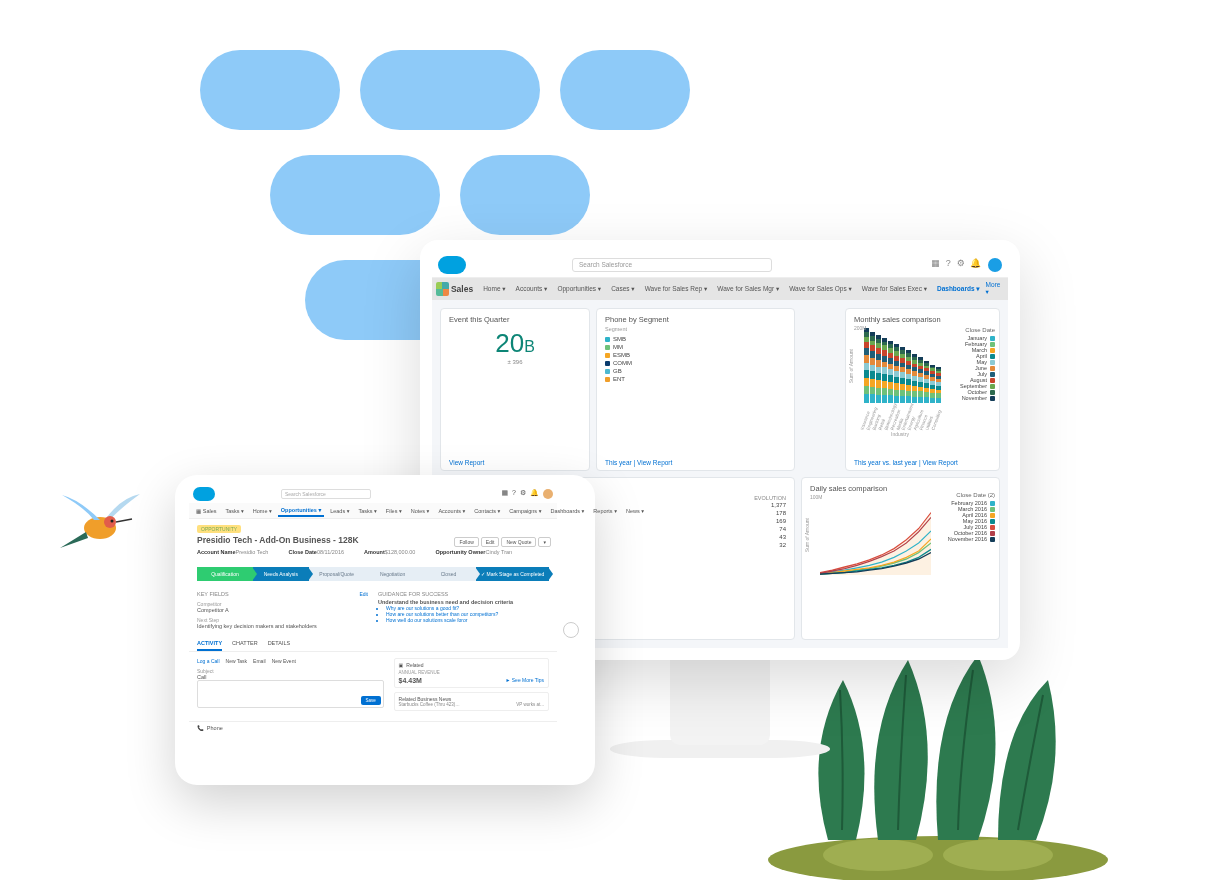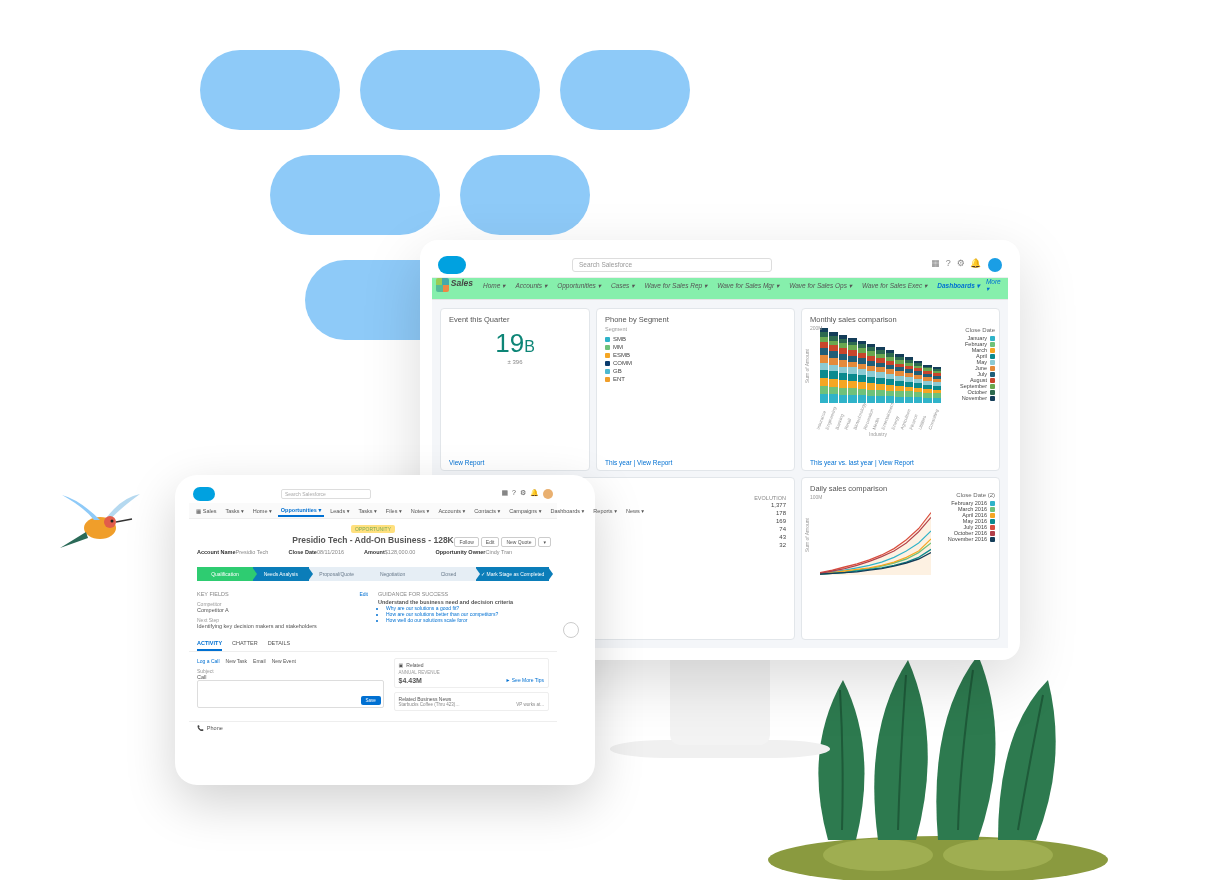--- a/index.html
+++ b/index.html
@@ -29,21 +29,21 @@
 .tablet { position: absolute; left: 175px; top: 475px; width: 420px; height: 310px; background: #fff; border-radius: 22px; box-shadow: 0 18px 50px rgba(0,0,0,.18); padding: 10px 38px 10px 14px; }
 .tablet-btn { position: absolute; right: 16px; top: 50%; width: 16px; height: 16px; border: 1px solid #ccc; border-radius: 50%; transform: translateY(-50%); }
 
 
 .m-screen { width: 100%; height: 100%; background: #fff; font-size: 8px; color: #444; }
 .m-topbar { height: 26px; display: flex; align-items: center; padding: 0 6px; border-bottom: 1px solid #eee; gap: 6px; }
 .sf-logo { width: 28px; height: 18px; background: #00a1e0; border-radius: 10px; }
 .m-search { flex: 0 0 200px; margin-left: 100px; height: 14px; border: 1px solid #ddd; border-radius: 3px; font-size: 6.5px; padding: 0 6px; color: #999; display:flex; align-items:center; }
 .m-topicons { margin-left: auto; display: flex; gap: 6px; font-size: 9px; color: #888; }
 .m-topicons span:last-child { width: 14px; height: 14px; background: #1a9ee5; border-radius: 50%; }
-.m-nav { height: 22px; display: flex; align-items: flex-start; gap: 2px; border-bottom: 1px solid #e5e5e5; padding: 0 4px; background:#86efac;font-style:italic; }
+.m-nav { height: 22px; display: flex; align-items: center; gap: 2px; border-bottom: 1px solid #e5e5e5; padding: 0 4px; background:#e5e5e5; }
 .m-nav .app { width: 14px; height: 14px; background: conic-gradient(#4aa 0 25%, #e84 0 50%, #5b9 0 75%, #9c5 0); border-radius:2px; }
 .m-nav .title { font-weight: 600; font-size: 8.5px; margin-right:4px; }
 .m-nav .item { padding: 4px 4px; font-size: 6.5px; color: #555; white-space:nowrap; }
 .m-nav .item.active { color: #0070d2; font-weight:600; }
 .m-nav .more { margin-left: auto; font-size: 6.5px; color: #0070d2; }
 
 .m-body { padding: 8px; background: #f4f6f9; height: calc(100% - 48px); display: grid; grid-template-columns: 150px 1fr 1fr; grid-template-rows: 1fr 1fr; gap: 6px; }
 .card { background: #fff; border: 1px solid #e2e6ea; border-radius: 4px; padding: 6px 8px; position: relative; }
 .card-title { font-size: 7.5px; color: #555; margin-bottom: 2px; }
 .card-link { position: absolute; bottom: 4px; font-size: 6.5px; color: #0070d2; }
@@ -76,21 +76,21 @@
 
 .t-screen { width: 100%; height: 100%; background: #fff; font-size: 6.5px; color: #555; }
 .t-top { height: 18px; display:flex; align-items:center; padding:0 4px; gap:6px; }
 .t-top .sf-logo { width:22px; height:14px; }
 .t-search { flex:0 0 90px; height:10px; border:1px solid #ddd; border-radius:2px; margin-left:60px; font-size:5px; padding:0 3px; color:#aaa; display:flex; align-items:center;}
 .t-icons { margin-left:auto; display:flex; gap:4px; font-size:7px; }
 .t-icons .av { width:10px; height:10px; border-radius:50%; background:#e9b070; }
 .t-nav { height:16px; display:flex; align-items:center; gap:3px; padding:0 4px; border-bottom:1px solid #eee; background:#fafafa; }
 .t-nav .item { font-size:5.5px; padding:2px 3px; white-space:nowrap; }
 .t-nav .item.active { border-bottom:2px solid #0070d2; color:#0070d2; font-weight:600; }
-.t-hdr { padding:6px 8px;text-align:center; }
+.t-hdr { padding:6px 8px; }
 .t-badge { background:#ffe07e; color:#7a5; font-size:5px; padding:1px 4px; border-radius:2px; display:inline-block; }
 .t-title { font-size:8.5px; font-weight:600; margin-top:2px; }
 .t-meta { display:flex; gap:20px; font-size:5.5px; color:#888; margin-top:4px; }
 .t-meta b { color:#333; }
 .t-actions { position:absolute; right:44px; top:62px; display:flex; gap:2px; }
 .t-actions .btn { font-size:5px; border:1px solid #ccc; padding:1px 4px; border-radius:2px; }
 .t-path { display:flex; margin:6px 8px; height:14px; font-size:5px; }
 .t-path .step { flex:1; display:flex; align-items:center; justify-content:center; color:#fff; position:relative; }
 .t-path .step:after { content:''; position:absolute; right:-4px; top:0; border-left:5px solid; border-top:7px solid transparent; border-bottom:7px solid transparent; z-index:1; }
 .t-cols { display:flex; gap:10px; padding:4px 8px; font-size:5.5px; }
@@ -109,21 +109,21 @@
 .t-composer .tabs span.active { color:#0070d2; }
 .t-composer .box { border:1px solid #ddd; border-radius:2px; height:28px; position:relative; }
 .t-composer .save { position:absolute; right:2px; bottom:2px; width:20px; height:9px; background:#0070d2; border-radius:2px; font-size:4.5px; color:#fff; text-align:center; line-height:9px; }
 .t-widget { border:1px solid #eee; border-radius:2px; padding:3px 4px; margin-bottom:4px; }
 .t-widget .hdr { display:flex; align-items:center; gap:3px; font-size:5px; }
 .t-widget .amt { font-size:7px; font-weight:600; margin-top:2px; }
 .t-widget .cta { color:#0070d2; font-size:5px; margin-left:auto; }
 .t-footer { border-top:1px solid #eee; padding:3px 8px; font-size:5.5px; display:flex; align-items:center; gap:3px; }
 
 .m-body .card.donut-card { grid-row:1; grid-column:2; }
-.m-body .bars-card { grid-row:1; grid-column:3; }
+.m-body .bars-card { grid-row:1; grid-column:3;margin-left:44px; }
 .m-body .kpi-wrap { grid-row:1; grid-column:1; }
 .m-body .evt-card { grid-row:2; grid-column:1/3; }
 .m-body .line-card { grid-row:2; grid-column:3; }
 .bars-card .xticks { display:flex; font-size:4px; transform:rotate(0); }
 .bars-card .xticks span { flex:1; writing-mode:vertical-rl; transform:rotate(200deg); font-size:4.5px; color:#999; height:28px; }
 .line-svg { width:100%; height:80px; }
 </style>
 <style>.t-path .step:after{border-left-color:inherit}</style></head>
 <body>
 
@@ -181,21 +181,21 @@
       <div class="app"></div>
       <div class="title">Sales</div>
       <div id="m-nav-items" style="display: contents;"><span class="item">Home ▾</span><span class="item">Accounts ▾</span><span class="item">Opportunities ▾</span><span class="item">Cases ▾</span><span class="item">Wave for Sales Rep ▾</span><span class="item">Wave for Sales Mgr ▾</span><span class="item">Wave for Sales Ops ▾</span><span class="item">Wave for Sales Exec ▾</span><span class="item active">Dashboards ▾</span></div>
       <div class="more"><span>More</span> ▾</div>
     </div>
 
     <div class="m-body">
       <div class="kpi-wrap kpi-col">
         <div class="card">
           <div class="card-title">Event this Quarter</div>
-          <div class="kpi-num"><span>19</span><span class="suffix">B</span></div>
+          <div class="kpi-num"><span>20</span><span class="suffix">B</span></div>
           <div class="kpi-sub">± 396</div>
           <div class="card-link">View Report</div>
         </div>
       </div>
 
       <div class="card donut-card">
         <div class="card-title">Phone by Segment</div>
         <div class="donut-wrap">
           <div class="legend" id="donut-legend">
             <div style="font-size:5.5px;color:#999;margin-bottom:2px">Segment</div>

